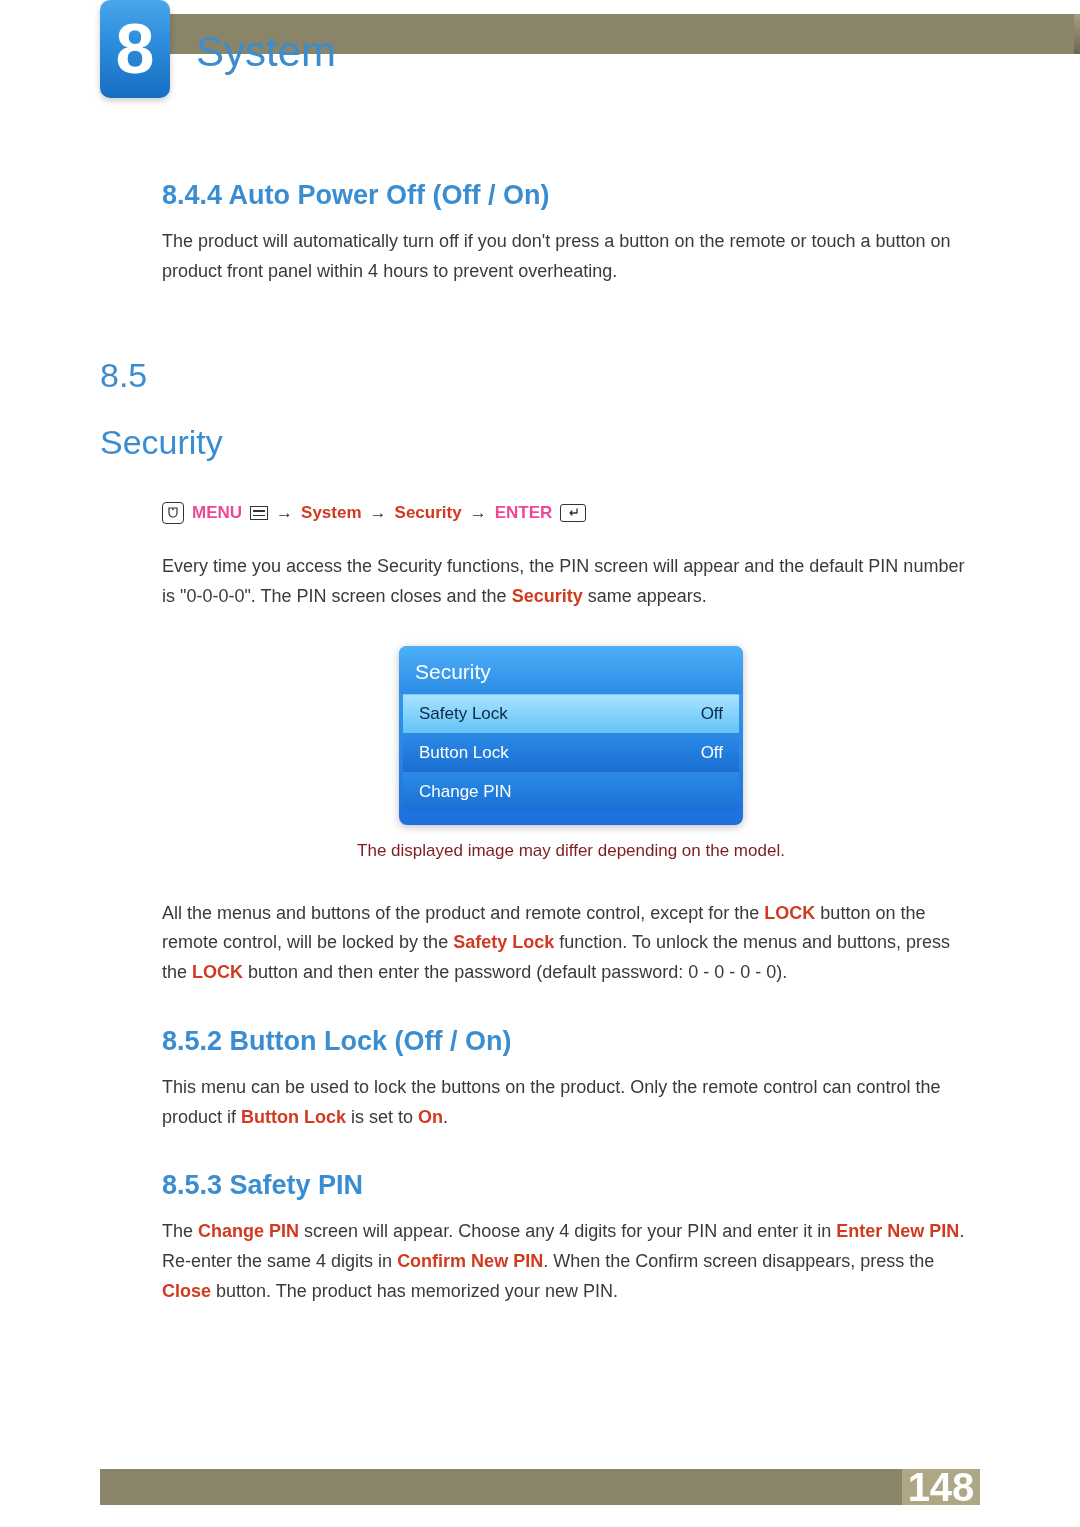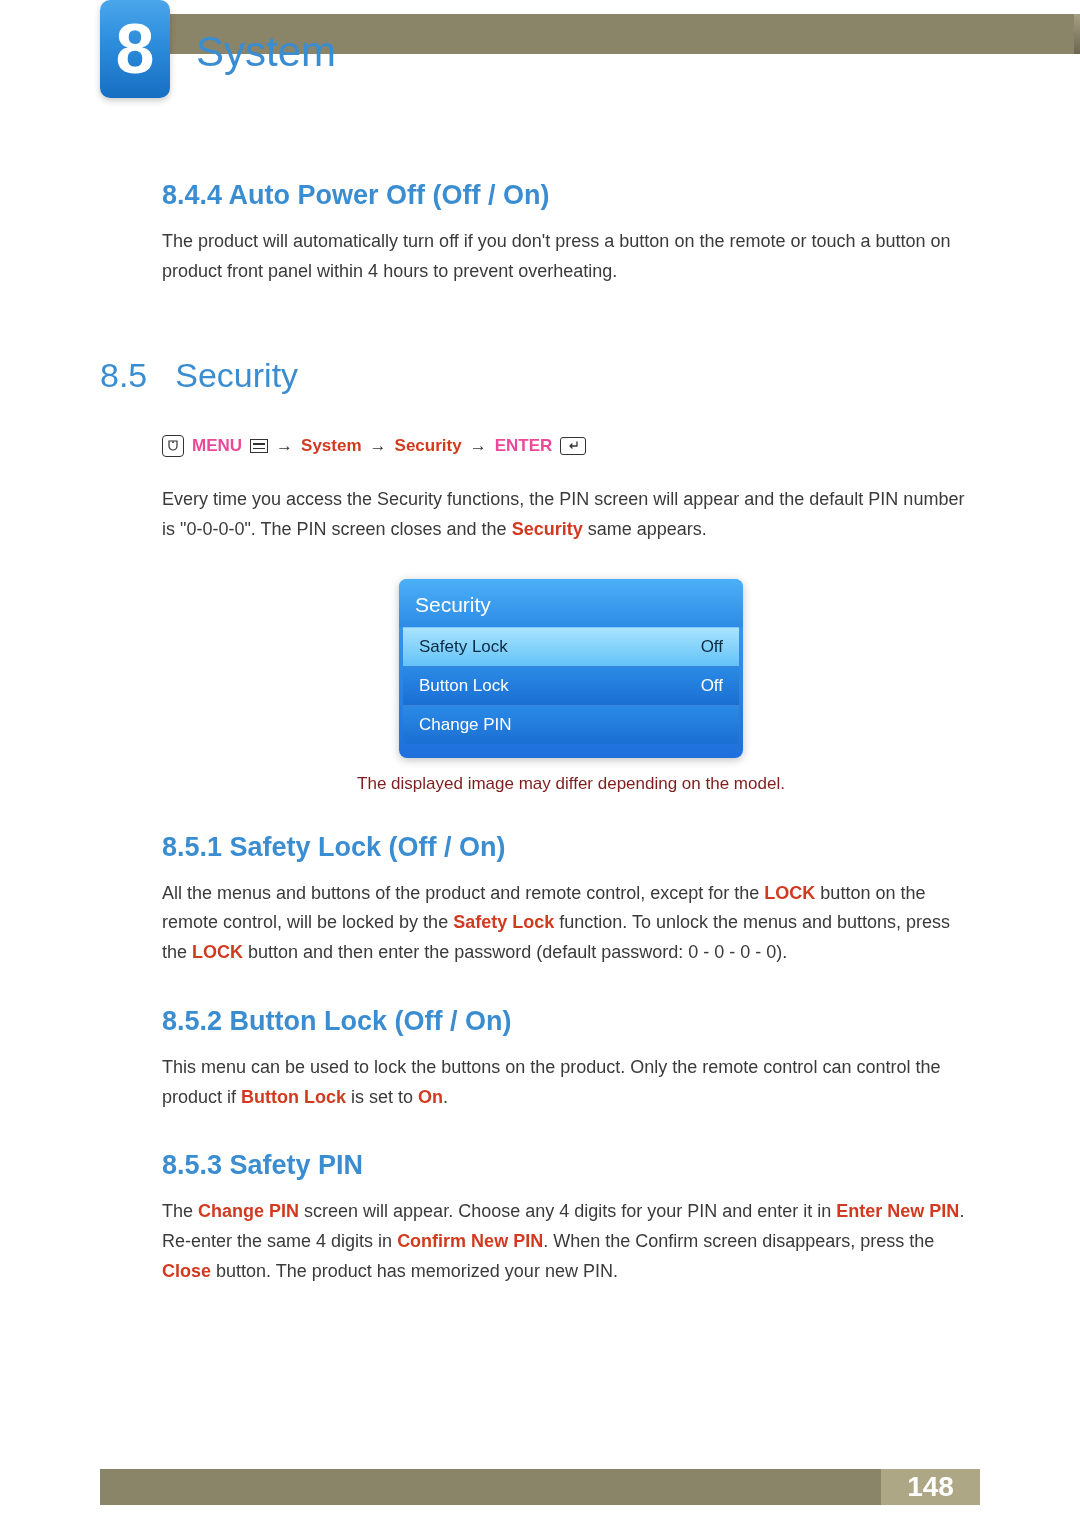--- a/index.html
+++ b/index.html
@@ -10,21 +10,21 @@
   .top-band-deco { position: absolute; right: 0; top: 14px; width: 6px; height: 40px; background: linear-gradient(#a79f82,#6c6551); }
 
   .chapter-tab { position: absolute; left: 100px; top: 0; width: 70px; height: 98px; border-radius: 10px; background: linear-gradient(180deg,#4aa6ea 0%, #2f8fde 40%, #176ec2 100%); box-shadow: 0 3px 6px rgba(0,0,0,.2); display: flex; align-items: center; justify-content: center; }
   .chapter-tab .num { font-size: 70px; font-weight: 700; color: #fff; font-family: Arial, sans-serif; }
   .chapter-title { position: absolute; left: 196px; top: 28px; font-size: 42px; color: #3a8dd0; font-weight: 400; }
 
   .content { position: absolute; left: 100px; right: 100px; top: 180px; }
   .indent { margin-left: 62px; }
 
   .h3 { color: #3a8dd0; font-size: 27px; font-weight: 700; margin-bottom: 16px; }
-  .h2-row { display: flex; gap: 28px; align-items: baseline; margin-top: 70px; margin-bottom: 40px; }
+  .h2-row { display: flex; gap: 28px; align-items: baseline; margin-top: 70px; margin-bottom: 40px; flex-direction: column; }
   .h2-num { color: #3a8dd0; font-size: 34px; font-weight: 400; }
   .h2-title { color: #3a8dd0; font-size: 34px; font-weight: 400; }
 
   .para { font-size: 18px; line-height: 1.65; color: #3a3a3a; }
   .subsection { margin-top: 38px; }
 
   .keyword-red { color: #d23a1f; font-weight: 700; }
 
   
   .navpath { display: flex; align-items: center; gap: 8px; font-size: 17px; margin-bottom: 28px; flex-wrap: wrap; }
@@ -43,21 +43,21 @@
   .osd-title { color:#fff; font-size:21px; padding: 14px 16px 10px; background: linear-gradient(180deg,#4cb0f8,#2d8be6); }
   .osd-item { display:flex; justify-content:space-between; color:#fff; font-size:17px; padding: 9px 16px; background: linear-gradient(180deg,#2b8ae6,#1a6fd3); margin: 0 4px; border-top: 1px solid rgba(255,255,255,.15); }
   .osd-item.selected { background: linear-gradient(180deg,#a8e3ff,#63c3f7); color:#0a2a44; }
   .osd-item:first-of-type { border-top: none; }
   .osd-item:last-of-type { border-bottom-left-radius:6px; border-bottom-right-radius:6px; }
   .osd-caption { font-size: 17px; color:#7f1d1d; margin-top: 16px; }
 
   
   .footer-band { position:absolute; left:100px; right:0; bottom:22px; height:36px; background:#8a8469; display:flex; align-items:center; justify-content:flex-end; }
   .footer-text { color:#e8e4d1; font-size:16px; font-weight:700; margin-right: 6px; }
-  .footer-page-box { width: 99px; height:36px; background:#ada786; display:flex; align-items:center; justify-content:center; color:#fff; font-size:28px; font-weight:700; position:absolute; right:100px; bottom:22px; }
+  .footer-page-box { width: 78px; height:36px; background:#ada786; display:flex; align-items:center; justify-content:center; color:#fff; font-size:40px; font-weight:700; position:absolute; right:100px; bottom:22px; }
   .footer-right-stub { position:absolute; right:0; bottom:22px; width:100px; height:36px; background:#fff; }
 </style>
 </head>
 <body>
 
 <div class="page">
 
   <div class="top-band"></div>
   <div class="top-band-deco"></div>
 
@@ -119,21 +119,20 @@
           </div>
           <div class="osd-item">
             <span>Change PIN</span>
             <span></span>
           </div>
         </div>
         <div class="osd-caption">The displayed image may differ depending on the model.</div>
       </div>
 
       <div class="subsection">
-        <div class="h3">8.5.1   Safety Lock (Off / On)</div>
         <p class="para">
           <span>All the menus and buttons of the product and remote control, except for the </span><span class="keyword-red">LOCK</span><span> button on the remote control, will be locked by the </span><span class="keyword-red">Safety Lock</span><span> function. To unlock the menus and buttons, press the </span><span class="keyword-red">LOCK</span><span> button and then enter the password (default password: 0 - 0 - 0 - 0).</span>
         </p>
       </div>
 
       <div class="subsection">
         <div class="h3">8.5.2   Button Lock (Off / On)</div>
         <p class="para">
           <span>This menu can be used to lock the buttons on the product. Only the remote control can control the product if </span><span class="keyword-red">Button Lock</span><span> is set to </span><span class="keyword-red">On</span><span>.</span>
         </p>

